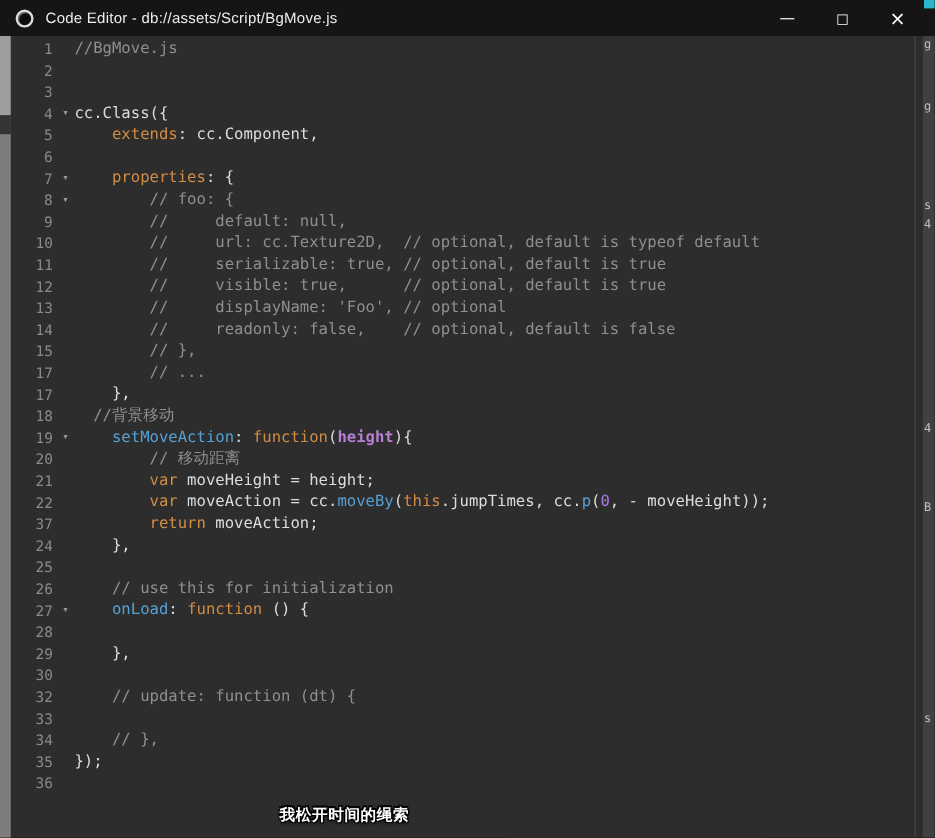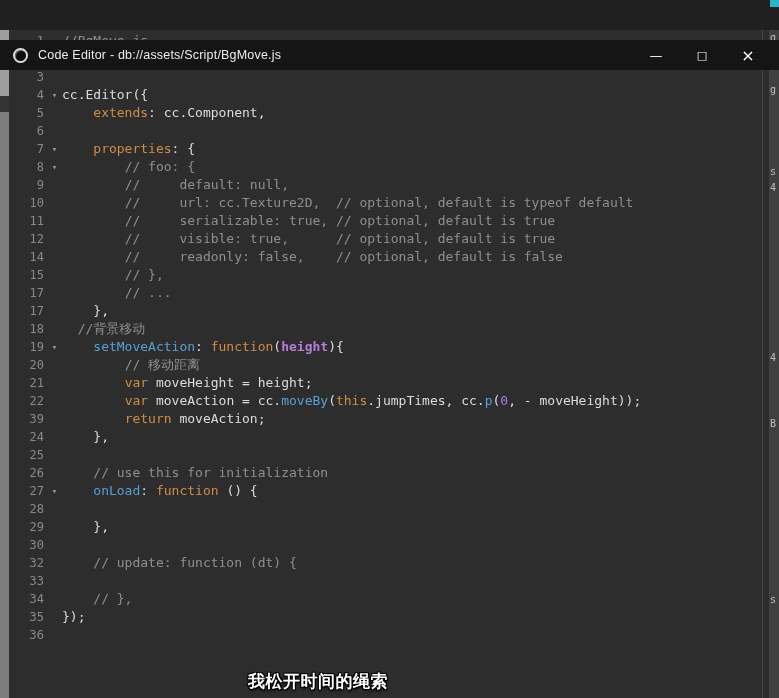--- a/index.html
+++ b/index.html
@@ -5,21 +5,21 @@
   * { margin:0; padding:0; box-sizing:border-box; }
   html,body { width:779px; height:698px; overflow:hidden; background:#202020; }
   body { font-family:"DejaVu Sans Mono", monospace; }
 
   .window { position:relative; width:779px; height:698px; }
 
   
   .titlebar {
     position:absolute; left:0; top:0; width:779px; height:30px;
     background:var(--titlebarbg,#151515);
-    display:flex; align-items:center; padding-left:13px; z-index:5;margin-top:40px;
+    display:flex; align-items:center; padding-left:13px; z-index:5;
   }
   .app-icon {
     width:15px; height:15px; border-radius:50%;
     background:#0d0d0d; border:2px solid #dcdcdc; flex:none;
     box-shadow: inset 1px 1px 0 rgba(255,255,255,.35);
   }
   .title {
     margin-left:10px; font-family:"Liberation Sans", sans-serif;
     font-size:12.5px; color:#ececec; letter-spacing:.2px; white-space:nowrap;
   }
@@ -66,22 +66,22 @@
   .tk-com { color:var(--com,#8f8f8f); }
   .tk-kw  { color:var(--kw,#d28d45); }
   .tk-fn  { color:var(--fn,#56a0d6); }
   .tk-par { color:var(--par,#b87dd6);font-weight:bold; }
   .tk-num { color:var(--num,#ab7ae8); }
 
   .scroll-line { position:absolute; left:762px; top:30px; width:1px; height:668px; background:#474747; }
 
   
   .subtitle {
-    position:absolute; left:248px; top:670px; z-index:7;
-    font-family:"DejaVu Sans", sans-serif; font-size:17px; font-weight:bold;
+    position:absolute; left:233px; top:670px; z-index:7;
+    font-family:"DejaVu Sans", sans-serif; font-size:13px; font-weight:bold;
     color:var(--subtitlefg,#ffffff); letter-spacing:.5px; white-space:nowrap;
     text-shadow:-1px -1px 0 #000, 1px -1px 0 #000, -1px 1px 0 #000, 1px 1px 0 #000, 0 2px 3px rgba(0,0,0,.85);
   }
 </style>
 </head>
 <body>
 
 <div class="window">
 
   <div class="titlebar">
@@ -113,21 +113,21 @@
           <span class="code"></span>
         </div>
         <div class="line">
           <span class="ln">3</span>
           <span class="fold"></span>
           <span class="code"></span>
         </div>
         <div class="line">
           <span class="ln">4</span>
           <span class="fold">▾</span>
-          <span class="code"><span class="tk-def">cc.Editor({</span></span>
+          <span class="code"><span class="tk-def">cc.Class({</span></span>
         </div>
         <div class="line">
           <span class="ln">5</span>
           <span class="fold"></span>
           <span class="code"><span class="tk-def">    </span><span class="tk-kw">extends</span><span class="tk-def">: cc.Component,</span></span>
         </div>
         <div class="line">
           <span class="ln">6</span>
           <span class="fold"></span>
           <span class="code"></span>
@@ -156,20 +156,25 @@
           <span class="ln">11</span>
           <span class="fold"></span>
           <span class="code"><span class="tk-def">        </span><span class="tk-com">//     serializable: true, // optional, default is true</span></span>
         </div>
         <div class="line">
           <span class="ln">12</span>
           <span class="fold"></span>
           <span class="code"><span class="tk-def">        </span><span class="tk-com">//     visible: true,      // optional, default is true</span></span>
         </div>
         <div class="line">
+          <span class="ln">13</span>
+          <span class="fold"></span>
+          <span class="code"><span class="tk-def">        </span><span class="tk-com">//     displayName: 'Foo', // optional</span></span>
+        </div>
+        <div class="line">
           <span class="ln">14</span>
           <span class="fold"></span>
           <span class="code"><span class="tk-def">        </span><span class="tk-com">//     readonly: false,    // optional, default is false</span></span>
         </div>
         <div class="line">
           <span class="ln">15</span>
           <span class="fold"></span>
           <span class="code"><span class="tk-def">        </span><span class="tk-com">// },</span></span>
         </div>
         <div class="line">
@@ -201,21 +206,21 @@
           <span class="ln">21</span>
           <span class="fold"></span>
           <span class="code"><span class="tk-def">        </span><span class="tk-kw">var</span><span class="tk-def"> moveHeight = height;</span></span>
         </div>
         <div class="line">
           <span class="ln">22</span>
           <span class="fold"></span>
           <span class="code"><span class="tk-def">        </span><span class="tk-kw">var</span><span class="tk-def"> moveAction = cc.</span><span class="tk-fn">moveBy</span><span class="tk-def">(</span><span class="tk-kw">this</span><span class="tk-def">.jumpTimes, cc.</span><span class="tk-fn">p</span><span class="tk-def">(</span><span class="tk-num">0</span><span class="tk-def">, - moveHeight));</span></span>
         </div>
         <div class="line">
-          <span class="ln">39</span>
+          <span class="ln">37</span>
           <span class="fold"></span>
           <span class="code"><span class="tk-def">        </span><span class="tk-kw">return</span><span class="tk-def"> moveAction;</span></span>
         </div>
         <div class="line">
           <span class="ln">24</span>
           <span class="fold"></span>
           <span class="code"><span class="tk-def">    },</span></span>
         </div>
         <div class="line">
           <span class="ln">25</span>

